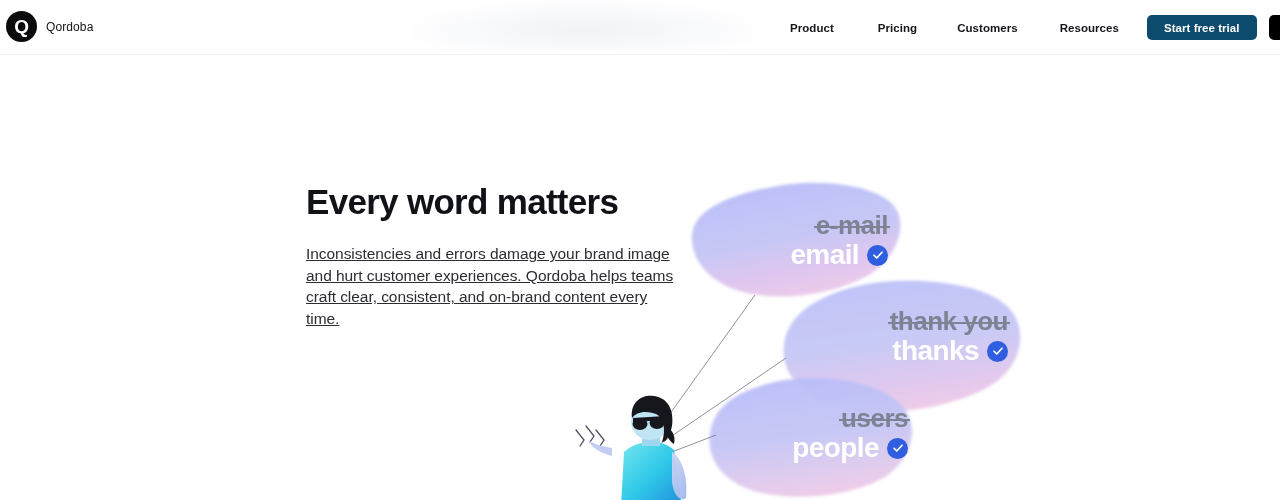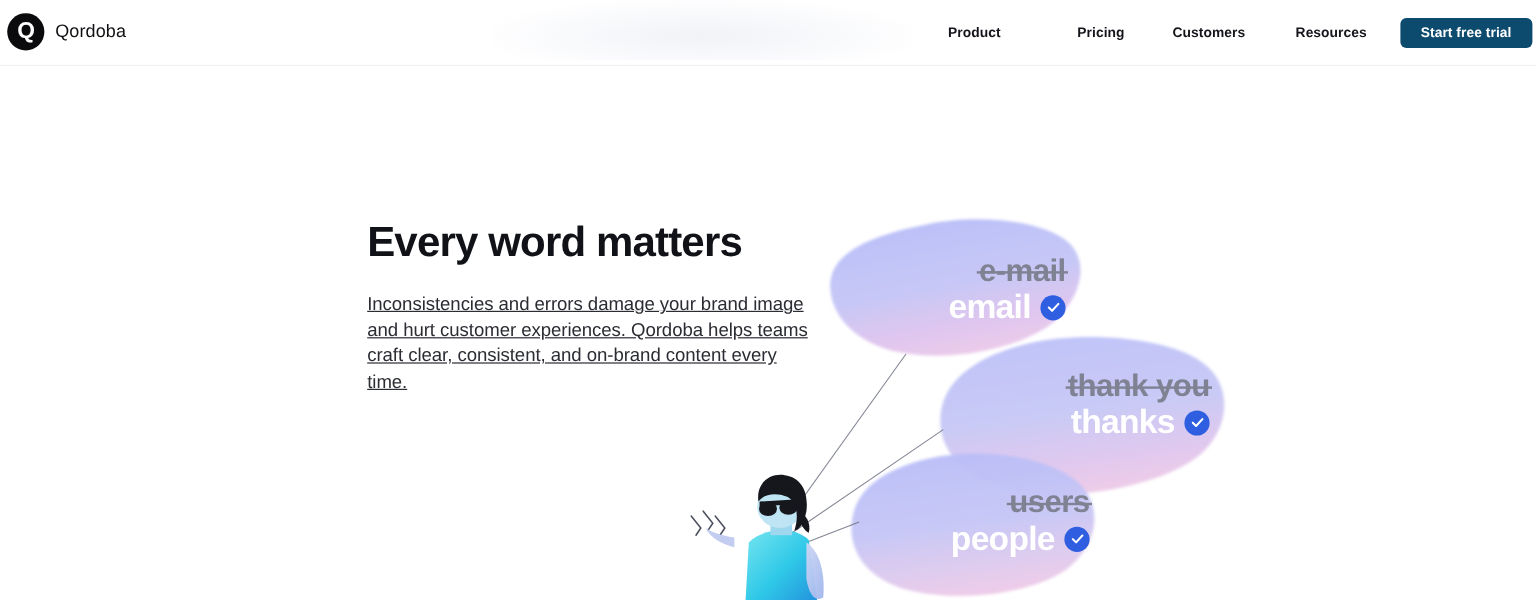--- a/index.html
+++ b/index.html
@@ -47,21 +47,21 @@
     display: flex;
     align-items: center;
     justify-content: center;
     color: #ffffff;
     font-size: 19px;
     font-weight: 700;
     line-height: 1;
     letter-spacing: -.5px;
   }
   .brand-name {
-    font-size: 15px;
+    font-size: 12px;
     color: #101114;
     font-weight: 400;
     letter-spacing: .1px;
   }
 
   .nav {
     position: absolute;
     left: 790px; top: 0;
     height: 55px;
     display: flex;
@@ -72,21 +72,21 @@
   .nav-link {
     font-size: 11.5px;
     font-weight: 700;
     color: #14151a;
     text-decoration: none;
     letter-spacing: .05px;
     white-space: nowrap;
     padding: 6px 0;
     cursor: pointer;
   }
-  .nav-link.n1 { margin-right: 64px; }
+  .nav-link.n1 { margin-right: 44px; }
   .nav-link.n2 { margin-right: 40px; text-align: center; }
   .nav-link.n3 { margin-right: 42px; }
   .nav-link.n4 { margin-right: 28px; }
 
   .btn {
     font-size: 11.5px;
     font-weight: 700;
     border: none;
     cursor: pointer;
     white-space: nowrap;

